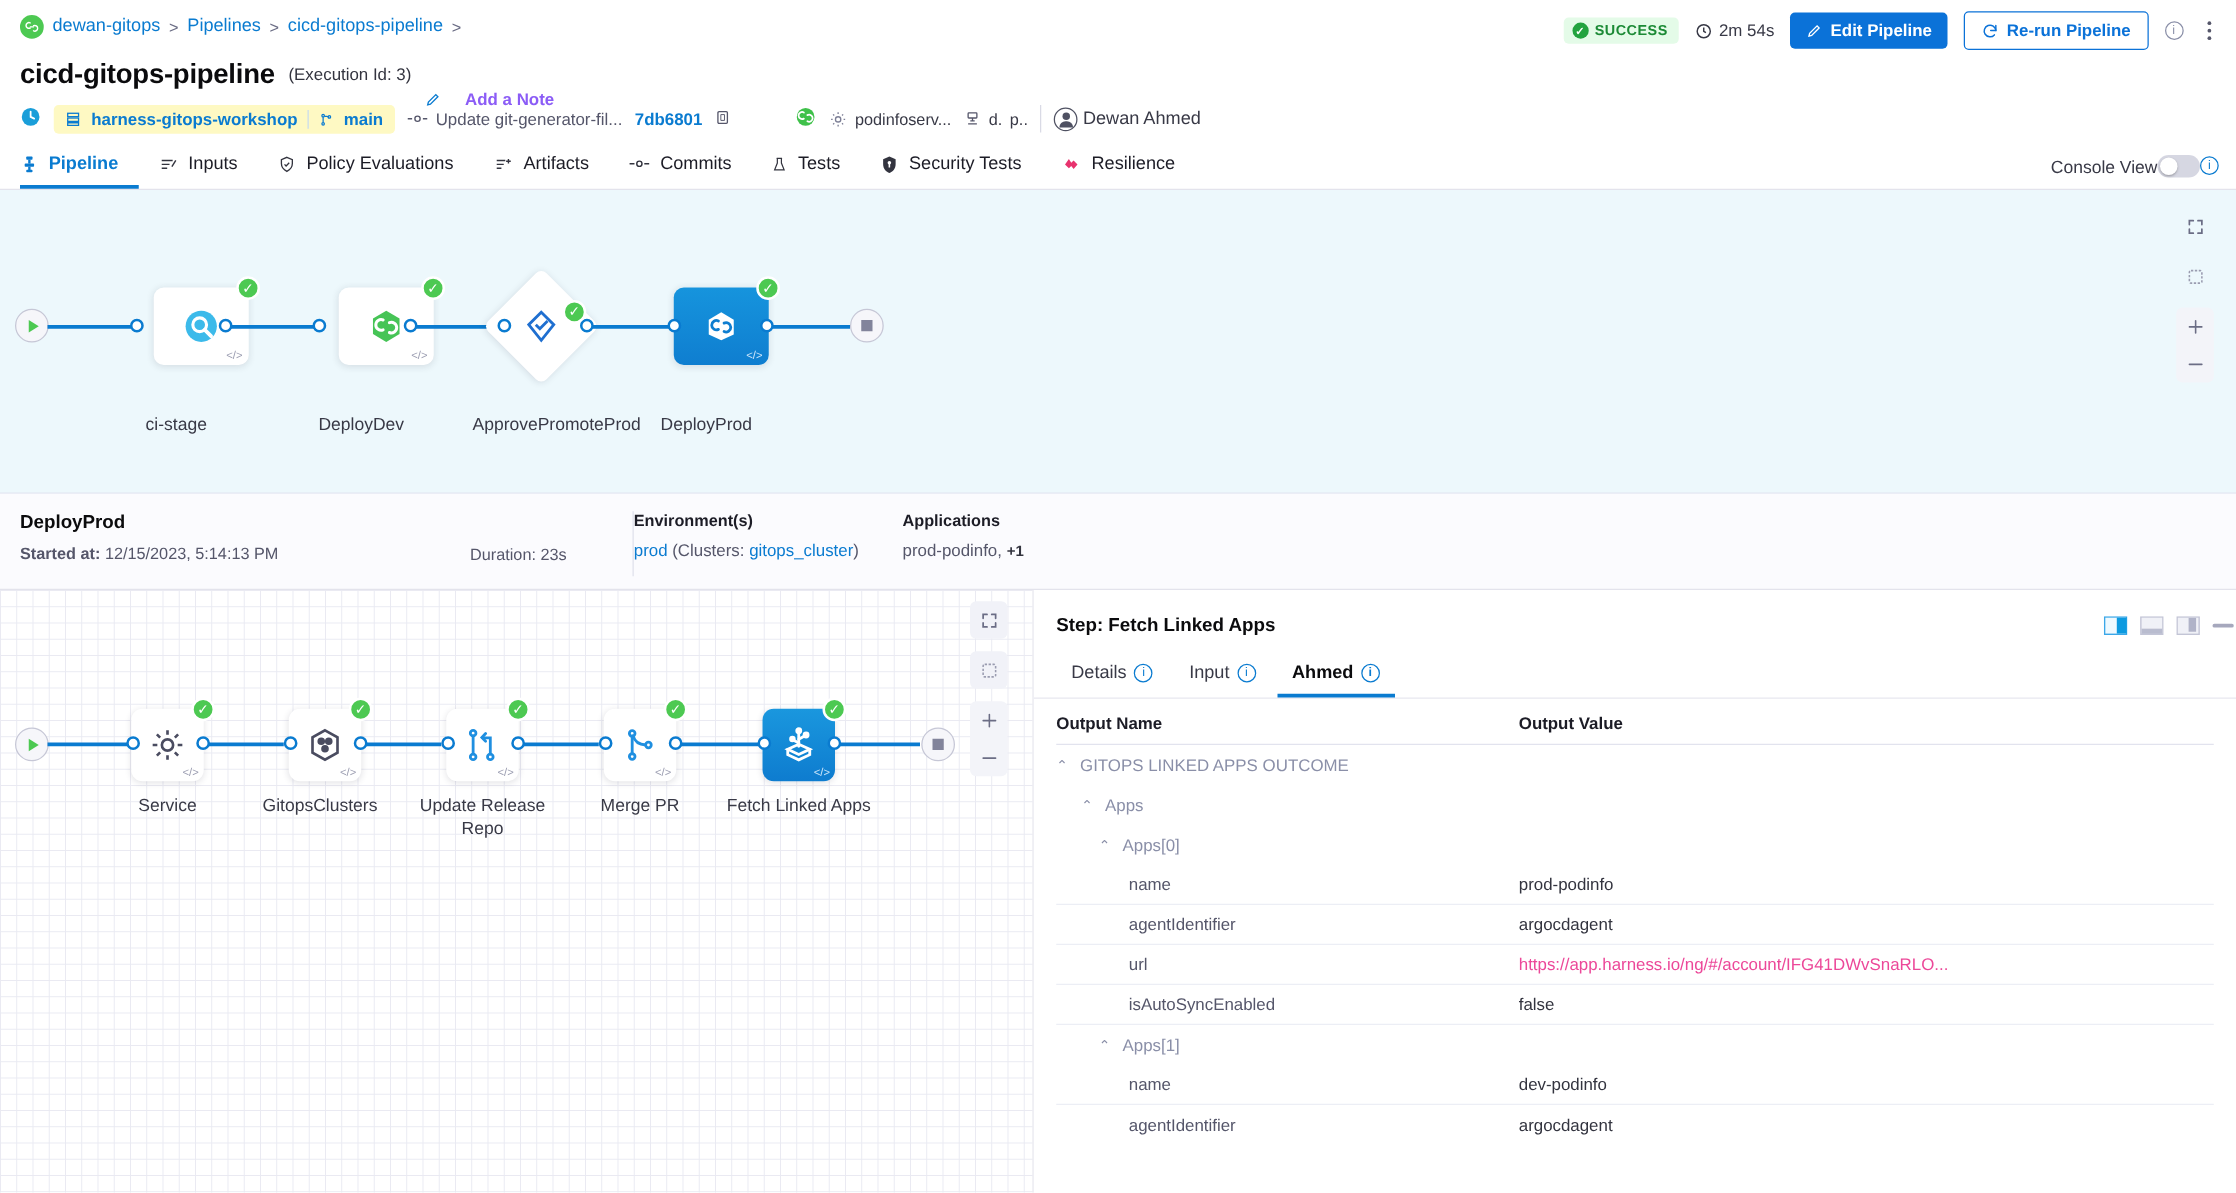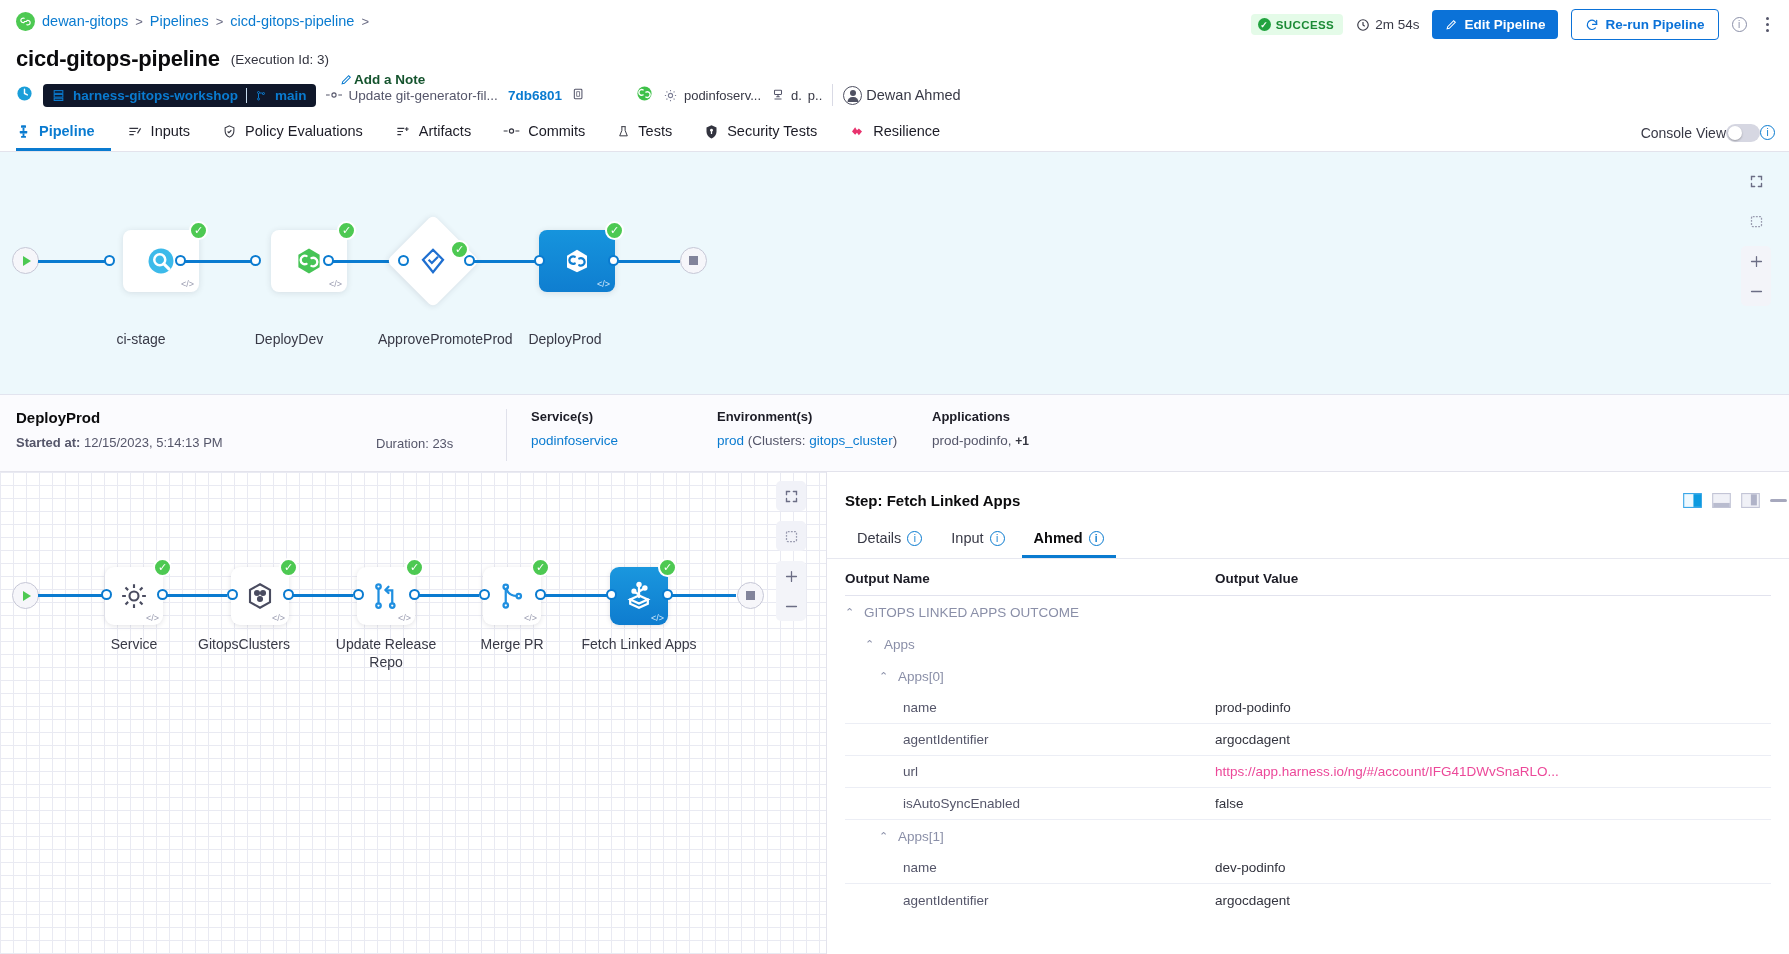--- a/index.html
+++ b/index.html
@@ -71,30 +71,30 @@
   .kebab { display: flex; flex-direction: column; gap: 2.5px; cursor: pointer; padding: 3px 6px; }
   .kebab i { width: 3.5px; height: 3.5px; border-radius: 50%; background: #55566a; display: block; }
 
   
   .title-row {
     display: flex; align-items: center; gap: 11px;
     padding: 0 16px; height: 34px;
   }
   .page-title { font-size: 22px; font-weight: bold; letter-spacing: -0.2px; }
   .exec-id { font-size: 13.5px; color: #33343f; }
-  .add-note { color: #14532d; font-size: 13.5px; font-weight: bold; cursor: pointer;
-              display: flex; align-items: center; gap: 1px; margin-top: 40px; }
+  .add-note { color: #8b5cf6; font-size: 13.5px; font-weight: bold; cursor: pointer;
+              display: flex; align-items: center; gap: 19px; margin-top: 40px; }
 
   
   .meta-row {
     display: flex; align-items: center; gap: 10px;
     padding: 0 16px; height: 38px; font-size: 13.5px;
   }
   .repo-chip {
-    background: #0f172a; border-radius: 4px;
+    background: #fef9c3; border-radius: 4px;
     display: flex; align-items: center; gap: 8px;
     padding: 4px 9px; color: #0a7bd0; font-weight: bold;
     cursor: pointer;
   }
   .repo-chip .divider { width: 1px; height: 15px; background: #c7dbee; }
   .commit-msg { color: #55566a; display: flex; align-items: center; gap: 7px; }
   .commit-id { color: #0a7bd0; font-weight: bold; cursor: pointer; }
   .meta-sep { width: 1px; height: 22px; background: #d9dae5; }
   .user-chip { display: flex; align-items: center; gap: 4px; font-size: 14.5px; color: #383946; }
   .avatar-circle {
@@ -603,24 +603,20 @@
       <span>12/15/2023, 5:14:13 PM</span>
     </div>
   </div>
   <div style="width:130px;">
     <div class="si-duration">
       <span>Duration:</span>
       <span>23s</span>
     </div>
   </div>
   <div class="si-vsep"></div>
-  <div style="width:210px; padding-left:24px;">
-    <div class="si-col-label">Service(s)</div>
-    <div class="si-col-val"><span class="lnk">podinfoservice</span></div>
-  </div>
   <div style="width:215px;">
     <div class="si-col-label">Environment(s)</div>
     <div class="si-col-val">
       <span class="lnk">prod</span>
       <span>(Clusters:</span>
       <span class="lnk">gitops_cluster</span><span>)</span>
     </div>
   </div>
   <div>
     <div class="si-col-label">Applications</div>
@@ -735,21 +731,21 @@
       </svg>
       <span class="code-badge">&lt;/&gt;</span>
     </div>
     <div class="sdot" style="left:662px;"></div>
     <div class="sline" style="left:668px; width:68px;"></div>
     <div class="endcap" style="left:737px; top:110px;">
         <i></i>
       </div>
 
     <div class="step-label" style="left:74px;">Service</div>
-    <div class="step-label" style="left:184px;">GitopsClusters</div>
+    <div class="step-label" style="left:196px;">GitopsClusters</div>
     <div class="step-label" style="left:326px;">Update Release Repo</div>
     <div class="step-label" style="left:452px;">Merge PR</div>
     <div class="step-label" style="left:579px;">Fetch Linked Apps</div>
   </div>
 
   <div class="out-panel">
     <div class="out-head">
       <span class="out-title">Step: Fetch Linked Apps</span>
       <span class="out-head-ctrls">
         <svg class="layout-ico" viewBox="0 0 20 16">

